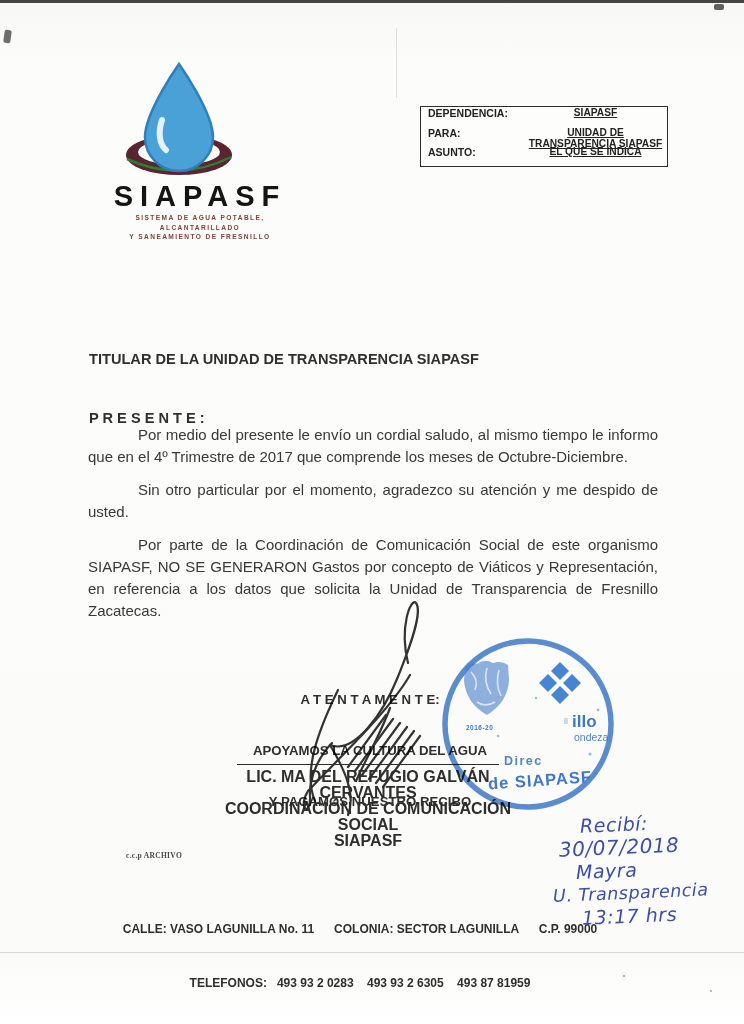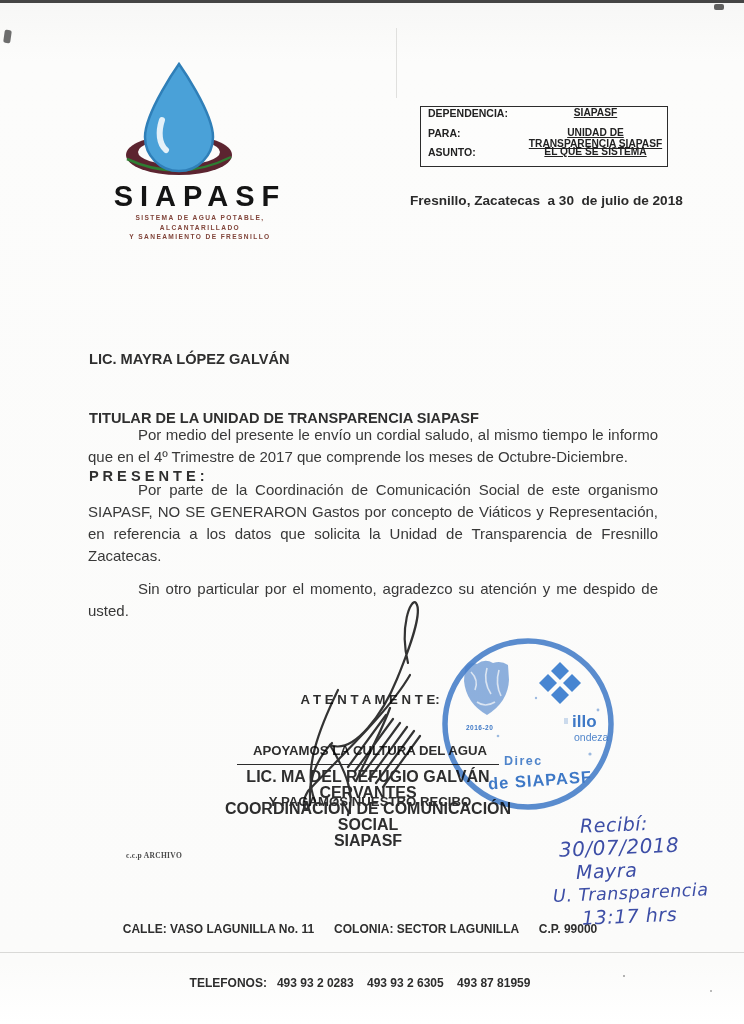--- a/index.html
+++ b/index.html
@@ -97,36 +97,34 @@
     <div class="hrow">
       <div class="hlabel">DEPENDENCIA:</div>
       <div class="hvalue">SIAPASF</div>
     </div>
     <div class="hrow">
       <div class="hlabel">PARA:</div>
       <div class="hvalue">UNIDAD DE TRANSPARENCIA SIAPASF</div>
     </div>
     <div class="hrow">
       <div class="hlabel">ASUNTO:</div>
-      <div class="hvalue">EL QUE SE SISTEMA</div>
-    </div>
-  </div>
-
-  <div class="dateline">Fresnillo, Zacatecas  a 30  de julio de 2018</div>
+      <div class="hvalue">EL QUE SE INDICA</div>
+    </div>
+  </div>
+
 
   <div class="recipient">
-    <div>LIC. MAYRA LÓPEZ GALVÁN</div>
     <div>TITULAR DE LA UNIDAD DE TRANSPARENCIA SIAPASF</div>
     <div>P R E S E N T E :</div>
   </div>
 
   <div class="body-text">
     <p>Por medio del presente le envío un cordial saludo, al mismo tiempo le informo que en el 4º Trimestre de 2017 que comprende los meses de Octubre-Diciembre.</p>
+    <p>Sin otro particular por el momento, agradezco su atención y me despido de usted.</p>
     <p>Por parte de la Coordinación de Comunicación Social de este organismo SIAPASF, NO SE GENERARON Gastos por concepto de Viáticos y Representación, en referencia a los datos que solicita la Unidad de Transparencia de Fresnillo Zacatecas.</p>
-    <p>Sin otro particular por el momento, agradezco su atención y me despido de usted.</p>
   </div>
 
   <div class="closing">
     <div>A T E N T A M E N T E:</div>
     <div>APOYAMOS LA CULTURA DEL AGUA</div>
     <div>Y PAGAMOS NUESTRO RECIBO</div>
   </div>
 
   <svg class="signature-svg" viewBox="0 0 220 230">
     <g fill="none" stroke="#1f1f1f" stroke-width="2.2" stroke-linecap="round" opacity=".9">

